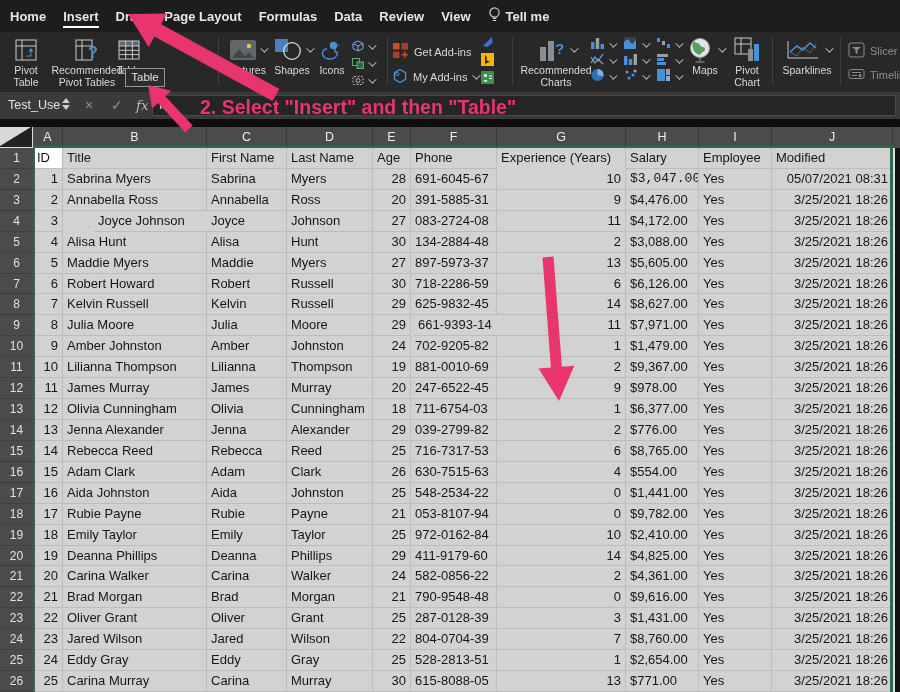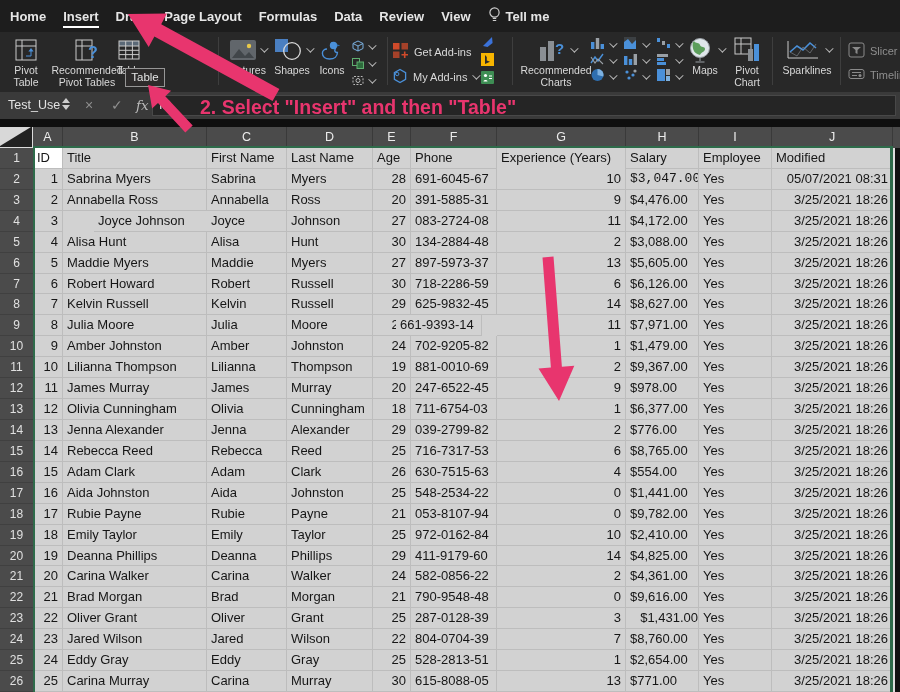--- a/index.html
+++ b/index.html
@@ -493,21 +493,21 @@
         <div class="cell al-l" style="left: 411px; width: 86px; top: 167.461px; height: 20.923px; line-height: 19.923px;">625-9832-45</div>
         <div class="cell al-r" style="left: 497px; width: 129px; top: 167.461px; height: 20.923px; line-height: 19.923px;">14</div>
         <div class="cell al-l" style="left: 626px; width: 73px; top: 167.461px; height: 20.923px; line-height: 19.923px;">$8,627.00</div>
         <div class="cell al-l" style="left: 699px; width: 73px; top: 167.461px; height: 20.923px; line-height: 19.923px;">Yes</div>
         <div class="cell al-r" style="left: 772px; width: 121px; top: 167.461px; height: 20.923px; line-height: 19.923px;">3/25/2021 18:26</div>
         <div class="cell al-r" style="left: 33px; width: 30px; top: 188.384px; height: 20.923px; line-height: 19.923px;">8</div>
         <div class="cell al-l" style="left: 63px; width: 144px; top: 188.384px; height: 20.923px; line-height: 19.923px;">Julia Moore</div>
         <div class="cell al-l" style="left: 207px; width: 80px; top: 188.384px; height: 20.923px; line-height: 19.923px;">Julia</div>
         <div class="cell al-l" style="left: 287px; width: 86px; top: 188.384px; height: 20.923px; line-height: 19.923px;">Moore</div>
         <div class="cell al-r" style="left: 373px; width: 38px; top: 188.384px; height: 20.923px; line-height: 19.923px;">29</div>
-        <div class="cell al-l" style="left: 396px; width: 86px; top: 188.384px; height: 20.923px; line-height: 19.923px;">661-9393-14</div>
+        <div class="cell al-l" style="left: 414px; width: 86px; top: 188.384px; height: 20.923px; line-height: 19.923px;">661-9393-14</div>
         <div class="cell al-r" style="left: 497px; width: 129px; top: 188.384px; height: 20.923px; line-height: 19.923px;">11</div>
         <div class="cell al-l" style="left: 626px; width: 73px; top: 188.384px; height: 20.923px; line-height: 19.923px;">$7,971.00</div>
         <div class="cell al-l" style="left: 699px; width: 73px; top: 188.384px; height: 20.923px; line-height: 19.923px;">Yes</div>
         <div class="cell al-r" style="left: 772px; width: 121px; top: 188.384px; height: 20.923px; line-height: 19.923px;">3/25/2021 18:26</div>
         <div class="cell al-r" style="left: 33px; width: 30px; top: 209.307px; height: 20.923px; line-height: 19.923px;">9</div>
         <div class="cell al-l" style="left: 63px; width: 144px; top: 209.307px; height: 20.923px; line-height: 19.923px;">Amber Johnston</div>
         <div class="cell al-l" style="left: 207px; width: 80px; top: 209.307px; height: 20.923px; line-height: 19.923px;">Amber</div>
         <div class="cell al-l" style="left: 287px; width: 86px; top: 209.307px; height: 20.923px; line-height: 19.923px;">Johnston</div>
         <div class="cell al-r" style="left: 373px; width: 38px; top: 209.307px; height: 20.923px; line-height: 19.923px;">24</div>
         <div class="cell al-l" style="left: 411px; width: 86px; top: 209.307px; height: 20.923px; line-height: 19.923px;">702-9205-82</div>
@@ -635,21 +635,21 @@
         <div class="cell al-l" style="left: 626px; width: 73px; top: 460.383px; height: 20.923px; line-height: 19.923px;">$9,616.00</div>
         <div class="cell al-l" style="left: 699px; width: 73px; top: 460.383px; height: 20.923px; line-height: 19.923px;">Yes</div>
         <div class="cell al-r" style="left: 772px; width: 121px; top: 460.383px; height: 20.923px; line-height: 19.923px;">3/25/2021 18:26</div>
         <div class="cell al-r" style="left: 33px; width: 30px; top: 481.306px; height: 20.923px; line-height: 19.923px;">22</div>
         <div class="cell al-l" style="left: 63px; width: 144px; top: 481.306px; height: 20.923px; line-height: 19.923px;">Oliver Grant</div>
         <div class="cell al-l" style="left: 207px; width: 80px; top: 481.306px; height: 20.923px; line-height: 19.923px;">Oliver</div>
         <div class="cell al-l" style="left: 287px; width: 86px; top: 481.306px; height: 20.923px; line-height: 19.923px;">Grant</div>
         <div class="cell al-r" style="left: 373px; width: 38px; top: 481.306px; height: 20.923px; line-height: 19.923px;">25</div>
         <div class="cell al-l" style="left: 411px; width: 86px; top: 481.306px; height: 20.923px; line-height: 19.923px;">287-0128-39</div>
         <div class="cell al-r" style="left: 497px; width: 129px; top: 481.306px; height: 20.923px; line-height: 19.923px;">3</div>
-        <div class="cell al-l" style="left: 626px; width: 73px; top: 481.306px; height: 20.923px; line-height: 19.923px; text-align: right;">$1,431.00</div>
+        <div class="cell al-l" style="left: 626px; width: 73px; top: 481.306px; height: 20.923px; line-height: 19.923px;">$1,431.00</div>
         <div class="cell al-l" style="left: 699px; width: 73px; top: 481.306px; height: 20.923px; line-height: 19.923px;">Yes</div>
         <div class="cell al-r" style="left: 772px; width: 121px; top: 481.306px; height: 20.923px; line-height: 19.923px;">3/25/2021 18:26</div>
         <div class="cell al-r" style="left: 33px; width: 30px; top: 502.229px; height: 20.923px; line-height: 19.923px;">23</div>
         <div class="cell al-l" style="left: 63px; width: 144px; top: 502.229px; height: 20.923px; line-height: 19.923px;">Jared Wilson</div>
         <div class="cell al-l" style="left: 207px; width: 80px; top: 502.229px; height: 20.923px; line-height: 19.923px;">Jared</div>
         <div class="cell al-l" style="left: 287px; width: 86px; top: 502.229px; height: 20.923px; line-height: 19.923px;">Wilson</div>
         <div class="cell al-r" style="left: 373px; width: 38px; top: 502.229px; height: 20.923px; line-height: 19.923px;">22</div>
         <div class="cell al-l" style="left: 411px; width: 86px; top: 502.229px; height: 20.923px; line-height: 19.923px;">804-0704-39</div>
         <div class="cell al-r" style="left: 497px; width: 129px; top: 502.229px; height: 20.923px; line-height: 19.923px;">7</div>
         <div class="cell al-l" style="left: 626px; width: 73px; top: 502.229px; height: 20.923px; line-height: 19.923px;">$8,760.00</div>

